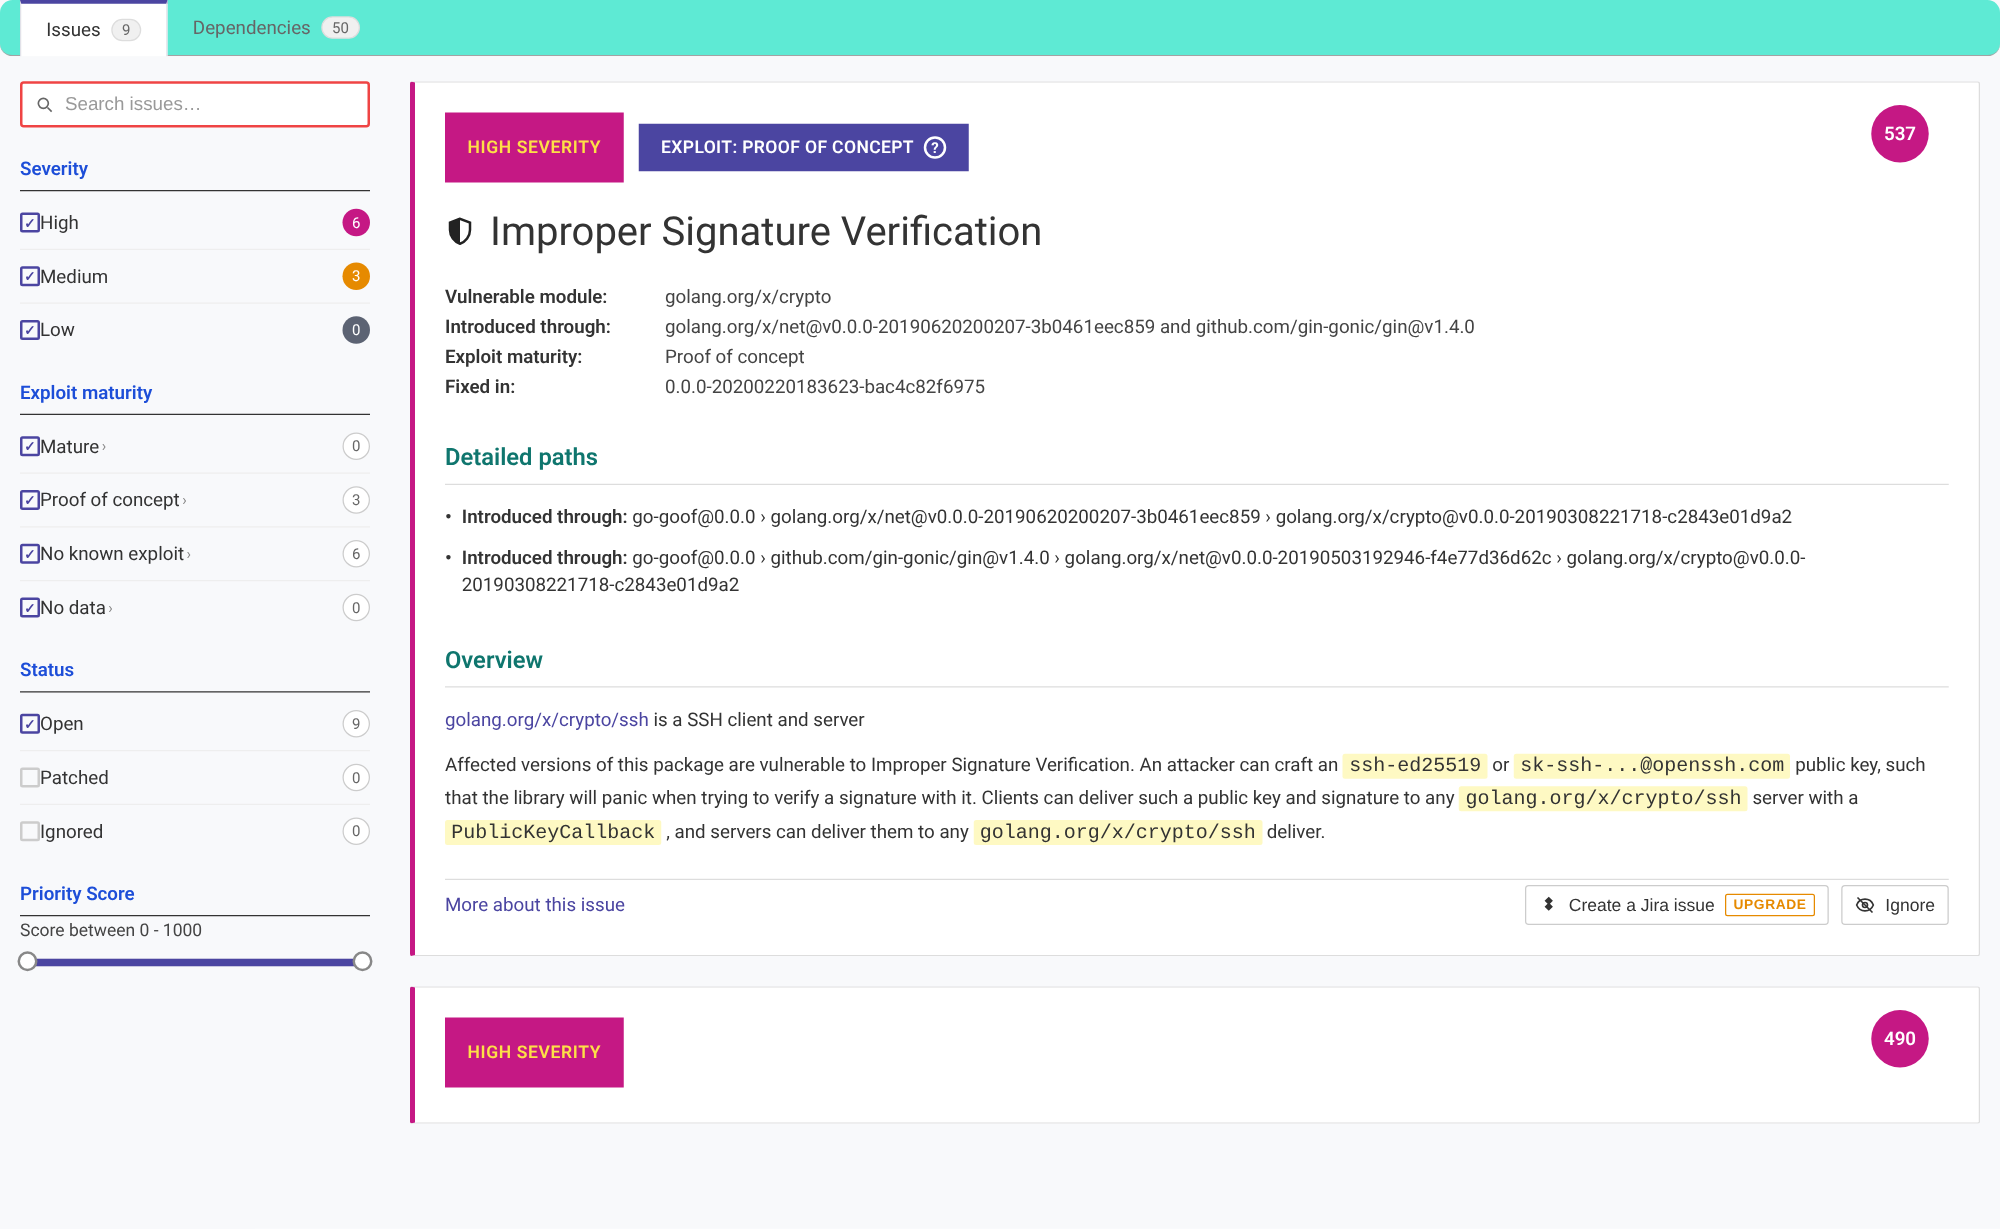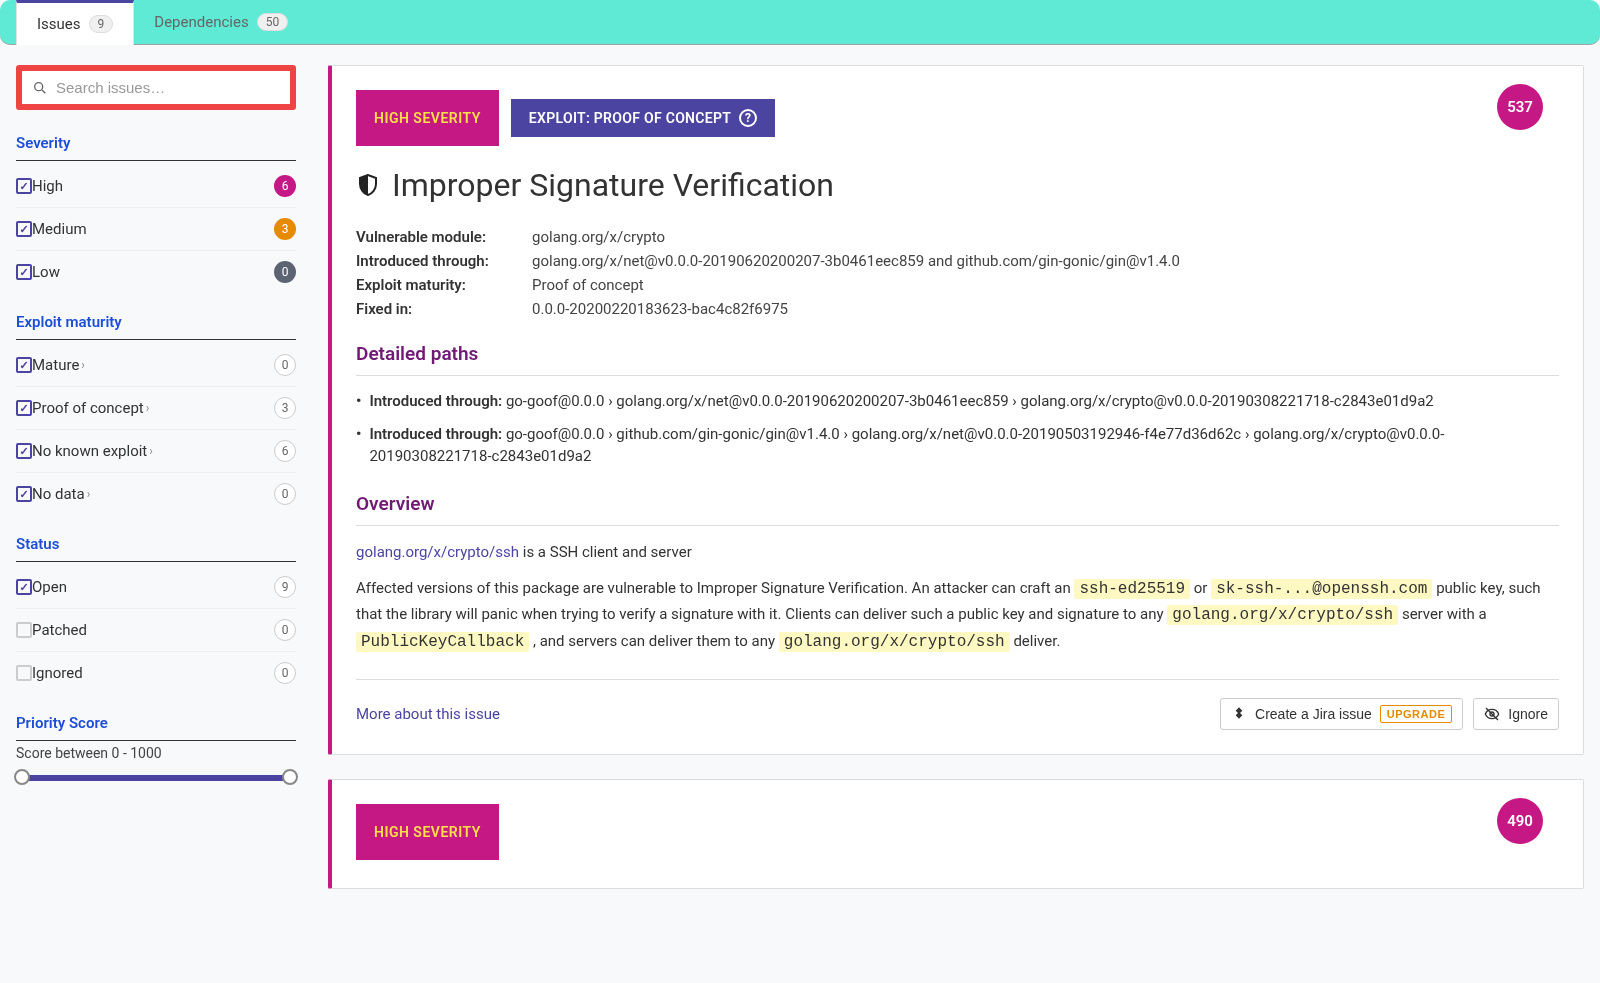--- a/index.html
+++ b/index.html
@@ -6,21 +6,21 @@
 body { font-family: -apple-system, BlinkMacSystemFont, "Segoe UI", Roboto, sans-serif; background: #f8f9fb; color: #333; font-size: 14px; }
 .tabs { display: flex; background: #5eead4; border-bottom: 1px solid #a3a3a3; padding-left: 16px; border-radius: 10px; }
 .tab { padding: 12px 20px; cursor: pointer; color: #666; display: flex; align-items: center; gap: 8px; font-size: 15px; }
 .tab.active { background: #fff; border-top: 3px solid #4b45a1; border-left: 1px solid #e1e1e8; border-right: 1px solid #e1e1e8; color: #333; margin-bottom: -1px; }
 .tab .count { background: #f0f0f0; border: 1px solid #ddd; border-radius: 10px; padding: 1px 8px; font-size: 12px; color: #666; }
 
 .layout { display: flex; gap: 32px; padding: 20px 16px; align-items: flex-start; }
 .sidebar { width: 280px; flex-shrink: 0; }
 .main { flex: 1; }
 
-.search-box { display: flex; align-items: center; border: 6px solid #ef4444; border-radius: 3px; padding: 8px 10px; background: #fff; margin-bottom: 24px; }
+.search-box { display: flex; align-items: center; border: 2px solid #ef4444; border-radius: 3px; padding: 8px 10px; background: #fff; margin-bottom: 24px; }
 .search-box input { border: none; outline: none; flex: 1; font-size: 15px; color: #333; margin-left: 8px; }
 .search-box input::placeholder { color: #999; }
 
 .filter-group { margin-bottom: 20px; }
 .filter-heading { font-weight: 600; font-size: 15px; color: #1d4ed8; padding-bottom: 8px; border-bottom: 1px solid #333; margin-bottom: 4px; }
 .filter-row { display: flex; align-items: center; justify-content: space-between; padding: 10px 0; border-bottom: 1px solid #eee; }
 .filter-row:last-child { border-bottom: none; }
 .filter-left { display: flex; align-items: center; }
 .checkbox { width: 16px; height: 16px; border: 2px solid #4b45a1; border-radius: 2px; display: flex; align-items: center; justify-content: center; cursor: pointer; }
 .checkbox.checked::after { content: "✓"; color: #4b45a1; font-size: 11px; font-weight: bold; }
@@ -45,29 +45,29 @@
 .help-circle { width: 18px; height: 18px; border: 2px solid #fff; border-radius: 50%; display: flex; align-items: center; justify-content: center; font-size: 12px; font-weight: bold; }
 .score-circle { position: absolute; right: 16px; top: -6px; width: 46px; height: 46px; border-radius: 50%; background: #c51884; color: #fff; display: flex; align-items: center; justify-content: center; font-weight: 600; font-size: 15px; }
 
 .issue-title { display: flex; align-items: center; gap: 12px; font-size: 32px; font-weight: 400; color: #333; margin-bottom: 24px; }
 .shield-icon { width: 24px; height: 24px; }
 
 .meta-row { display: flex; gap: 16px; margin-bottom: 6px; font-size: 15px; }
 .meta-label { font-weight: 600; min-width: 160px; color: #333; }
 .meta-value { color: #444; }
 
-.section-heading { font-size: 19px; font-weight: 600; margin-top: 24px; padding-bottom: 10px; border-bottom: 1px solid #ddd; margin-bottom: 14px; color: #701a75; }
+.section-heading { font-size: 19px; font-weight: 600; margin-top: 36px; padding-bottom: 10px; border-bottom: 1px solid #ddd; margin-bottom: 14px; color: #0f766e; }
 .path-item { display: flex; gap: 8px; margin-bottom: 10px; font-size: 15px; line-height: 1.5; }
 .path-item::before { content: "•"; font-weight: bold; }
 .path-label { font-weight: 600; }
 .overview-text { font-size: 15px; line-height: 1.6; color: #333; margin-bottom: 12px; }
 .link { color: #4b45a1; text-decoration: none; }
 code, .code { font-family: Liberation Mono, monospace; background: #fef9c3; padding: 1px 5px; border-radius: 2px; font-size: 16px; }
 
-.card-footer { display: flex; align-items: center; justify-content: space-between; margin-top: 24px; padding-top: 18px; border-top: 1px solid #ddd; }
+.card-footer { display: flex; align-items: center; justify-content: space-between; margin-top: 24px; padding-top: 4px; border-top: 1px solid #ddd; }
 .more-link { color: #4b45a1; font-size: 15px; cursor: pointer; }
 .footer-actions { display: flex; gap: 10px; }
 .btn { display: flex; align-items: center; gap: 8px; border: 1px solid #ccc; background: #fff; padding: 6px 10px; border-radius: 3px; cursor: pointer; font-size: 14px; color: #333; }
 .upgrade { border: 1px solid #e68a00; color: #e68a00; font-size: 11px; font-weight: 600; padding: 2px 6px; border-radius: 2px; letter-spacing: 0.5px; }
 .btn-icon { width: 16px; height: 16px; }
 </style>
 </head>
 <body>
 
 <div class="tabs">

